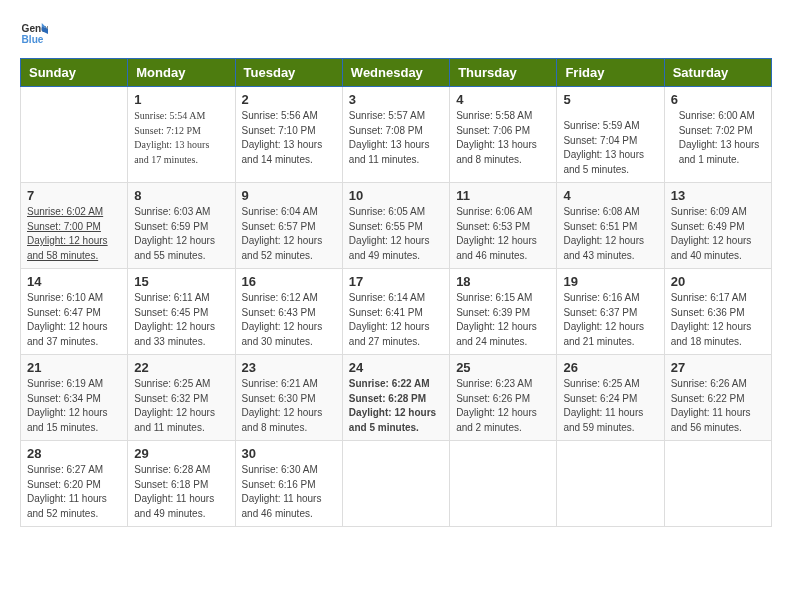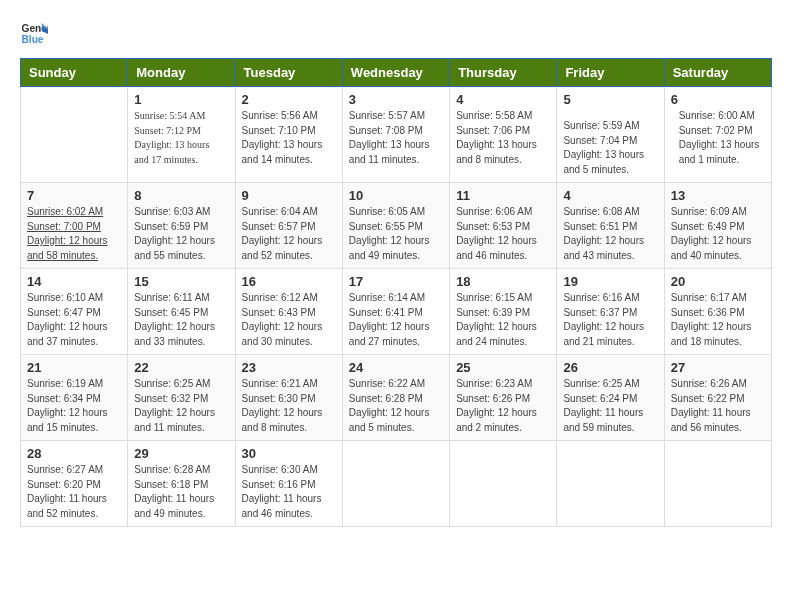--- a/index.html
+++ b/index.html
@@ -273,21 +273,21 @@
         </td>
         <td>
           <div class="day-number">23</div>
           <div class="day-info" style="white-space: pre-line;">Sunrise: 6:21 AM
 Sunset: 6:30 PM
 Daylight: 12 hours
 and 8 minutes.</div>
         </td>
         <td>
           <div class="day-number">24</div>
-          <div class="day-info" style="white-space: pre-line;">Sunrise: 6:22 AM
+          <div class="day-info" style="white-space: pre-line; font-weight: bold;">Sunrise: 6:22 AM
 Sunset: 6:28 PM
 Daylight: 12 hours
 and 5 minutes.</div>
         </td>
         <td>
           <div class="day-number">25</div>
           <div class="day-info" style="white-space: pre-line;">Sunrise: 6:23 AM
 Sunset: 6:26 PM
 Daylight: 12 hours
 and 2 minutes.</div>

